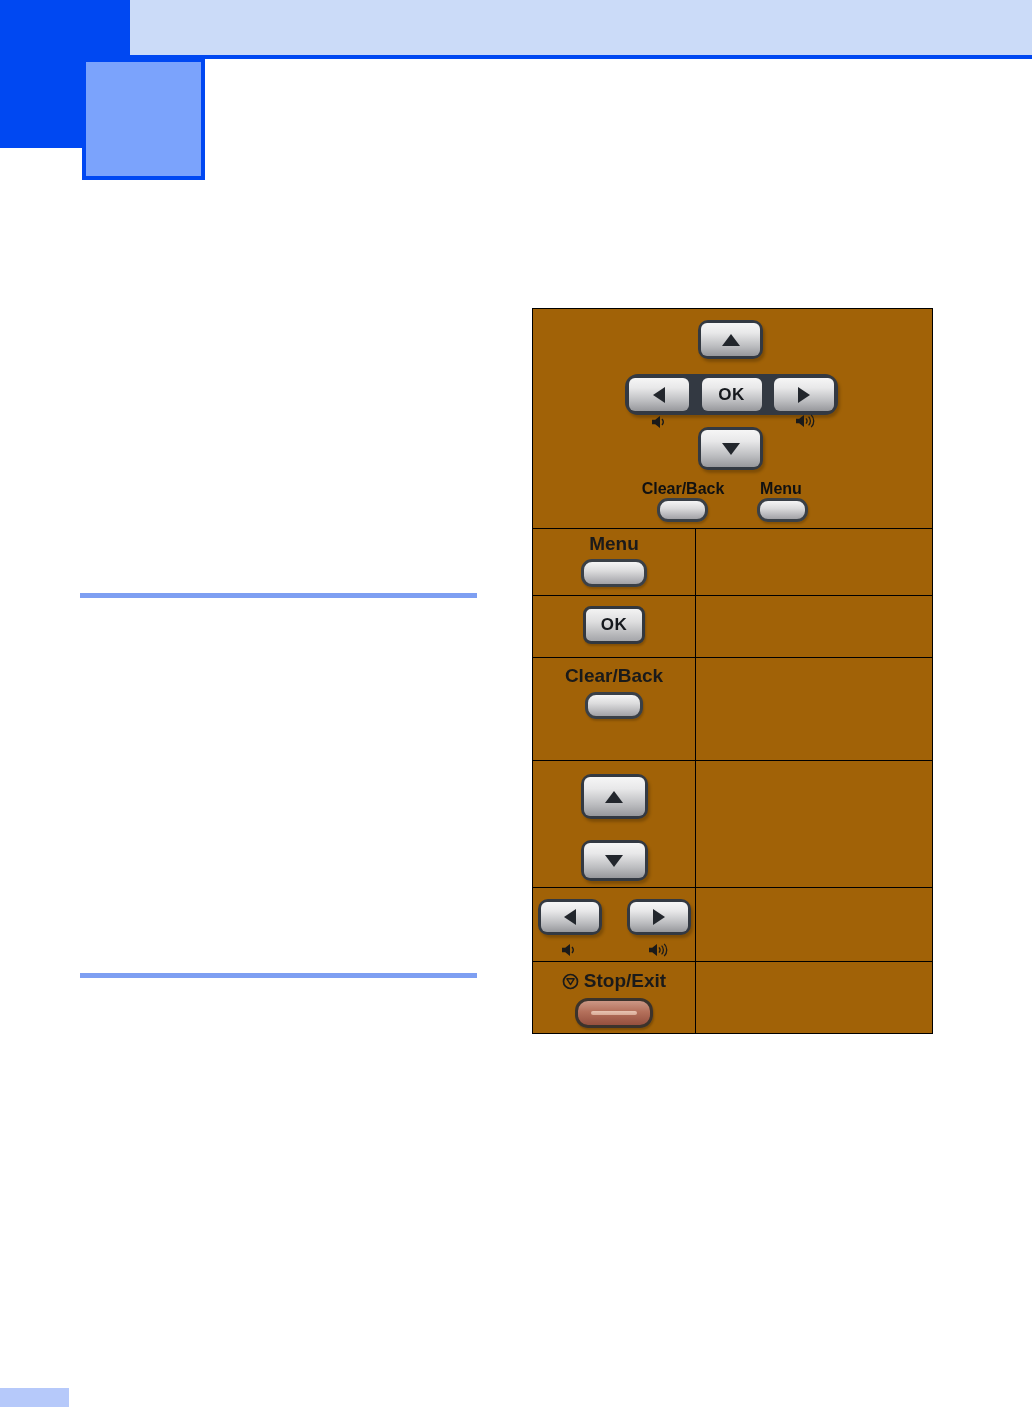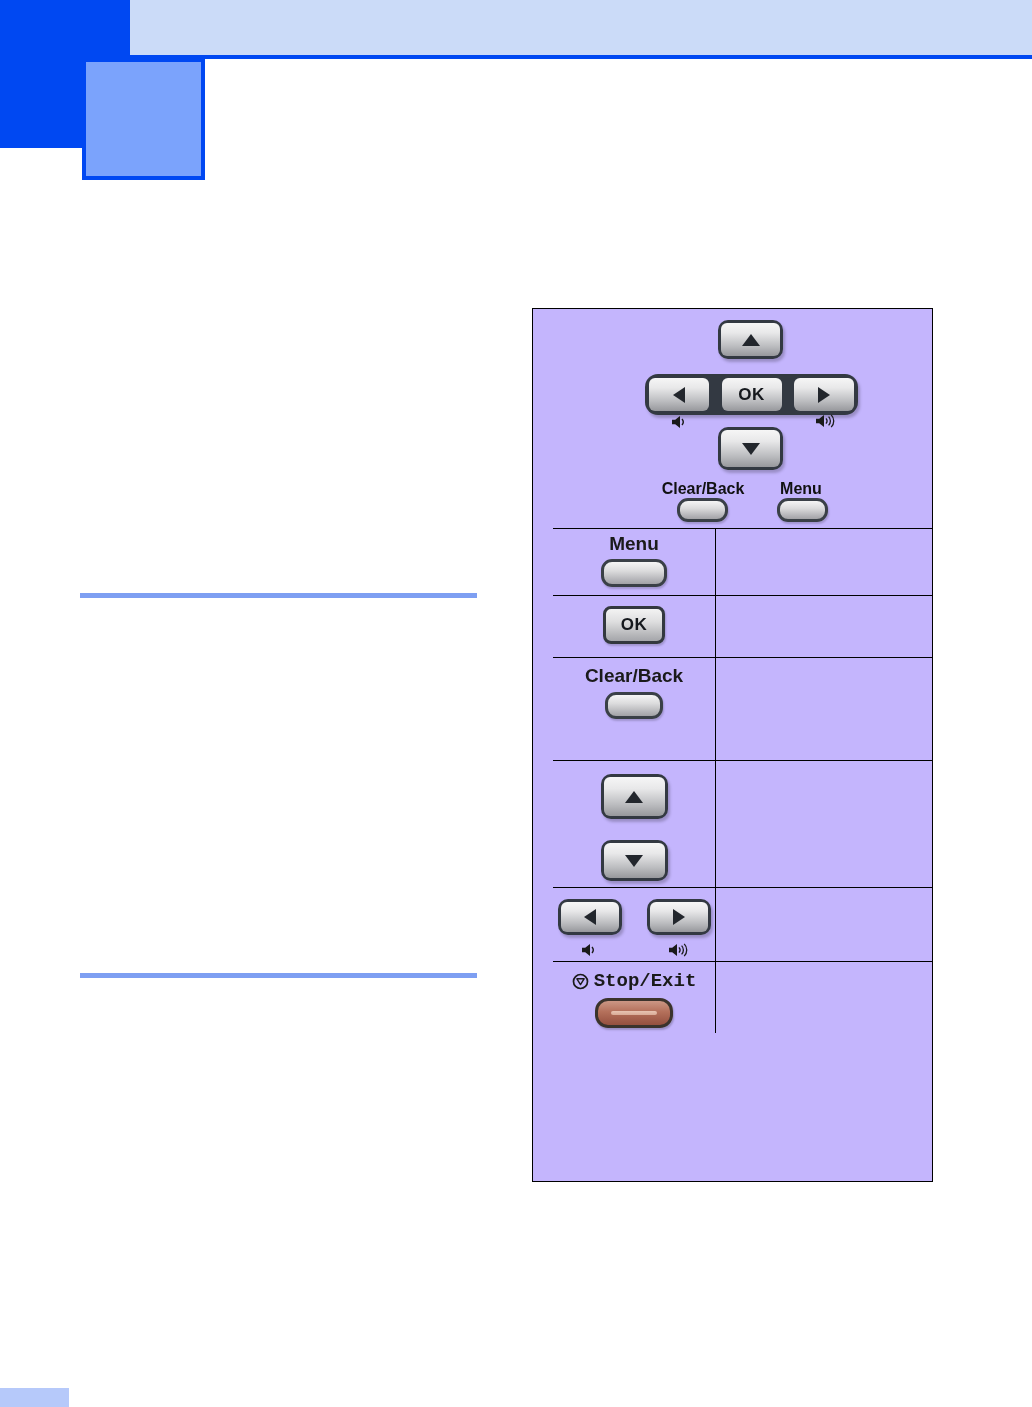--- a/index.html
+++ b/index.html
@@ -14,22 +14,22 @@
                background:var(--square-blue);border:4px solid var(--brand-blue);}
 
   
   .rule{position:absolute;left:80px;width:397px;height:5px;background:var(--rule-blue);}
   .rule-1{top:593px;} .rule-2{top:973px;}
 
   
   .footer-block{position:absolute;left:0;top:1388px;width:69px;height:19px;background:var(--footer-blue);}
 
   
-  .panel-table{position:absolute;left:532px;top:308px;width:401px;height:874px;
-               border:1px solid #000;box-sizing:border-box;background:#c4b5fd;padding-left:20px;}
+  .panel-table{position:absolute;left:532px;top:308px;width:401px;height:726px;
+               border:1px solid #000;box-sizing:border-box;background:#a16207;}
   .t-row{display:flex;box-sizing:border-box;border-top:1px solid #000;}
   .t-row.r1{border-top:none;position:relative;height:219px;display:block;}
   .r2{height:67px;} .r3{height:62px;} .r4{height:103px;} .r5{height:127px;} .r6{height:74px;} .r7{height:72px;}
   .cell-left{width:163px;box-sizing:border-box;border-right:1px solid #000;
              display:flex;flex-direction:column;align-items:center;}
   .cell-right{flex:1;font-size:13px;color:#111;}
 
   
   .bezel{background:#333942;border-radius:10px;padding:3px;box-sizing:border-box;
          box-shadow:2px 3px 3px rgba(0,0,0,0.22);}
@@ -72,21 +72,21 @@
   .pill-cb{width:58px;height:27px;margin-top:5px;}
   .r5 .bezel{width:67px;height:45px;}
   .r5 .bezel:first-child{margin-top:13px;}
   .r5 .bezel + .bezel{margin-top:21px;height:41px;}
   .lr-row{display:flex;gap:25px;margin-top:11px;}
   .lr-row .bezel{width:64px;height:36px;}
   .lr-icons{display:flex;width:153px;margin-top:8px;}
   .lr-icons .v-low{margin-left:23px;}
   .lr-icons .v-high{margin-left:69px;}
   .stop-label-row{display:flex;align-items:center;gap:5px;margin-top:8px;
-                  font-size:19px;font-weight:bold;color:#1a1a1a;font-family:Liberation Mono, monospace;}
+                  font-size:19px;font-weight:bold;color:#1a1a1a;}
   .stop-btn{width:78px;height:30px;margin-top:6px;box-sizing:border-box;border:3px solid #3b332c;border-radius:13px;
             background:linear-gradient(180deg,var(--stop-top) 0%,#b4705b 45%,var(--stop-bottom) 100%);
             display:flex;align-items:center;justify-content:center;box-shadow:1px 2px 2px rgba(0,0,0,0.22);}
   .stop-stripe{width:46px;height:4px;border-radius:2px;
                background:linear-gradient(180deg,#e8c4b2,#d9ab97);}
 </style>
 </head>
 <body>
 
 <div class="page">

